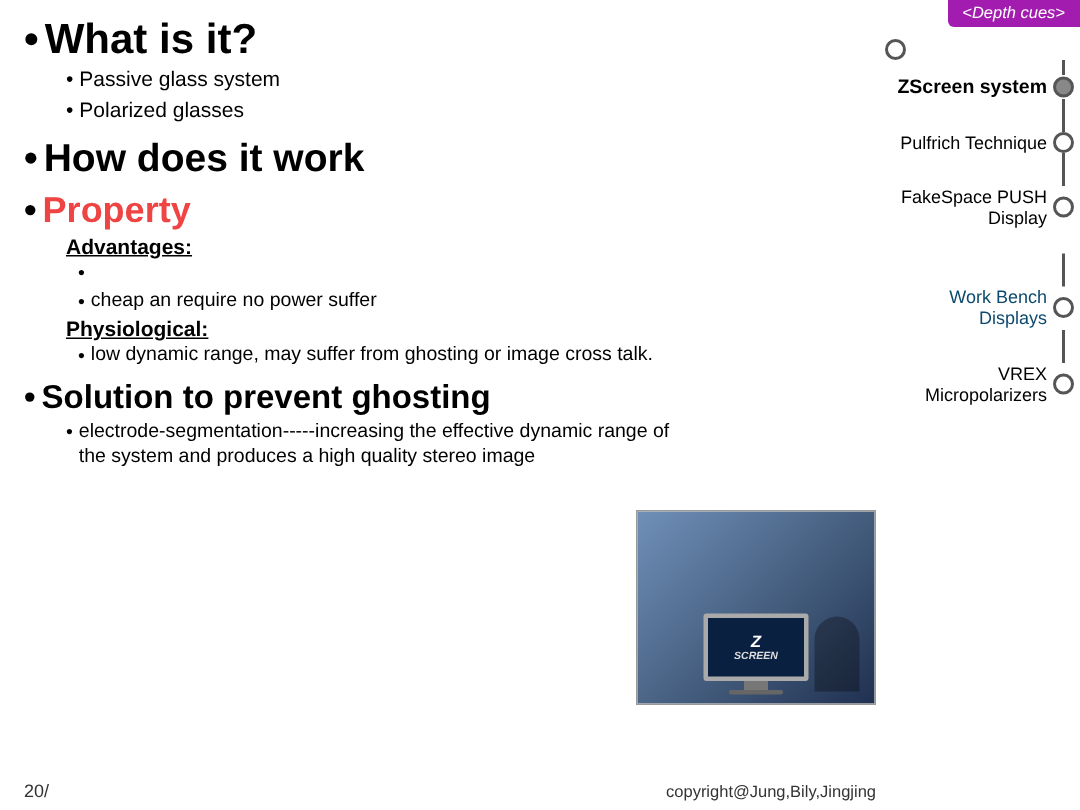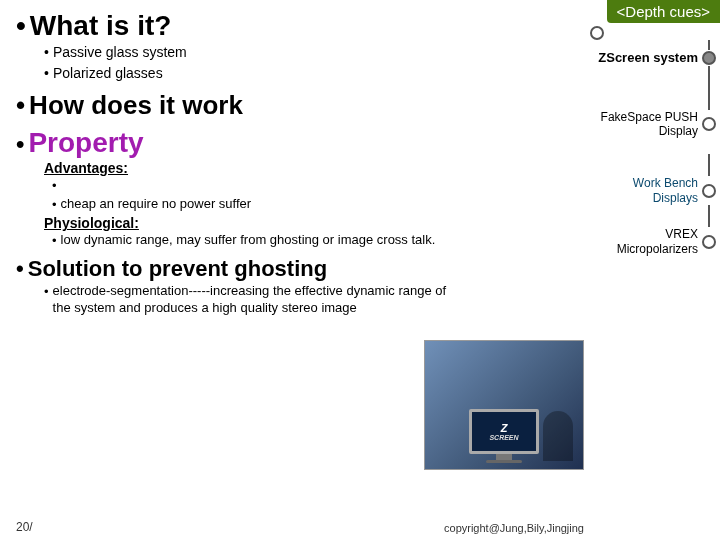--- a/index.html
+++ b/index.html
@@ -8,41 +8,47 @@
       height: 540px;
       background: #fff;
       font-family: Arial, sans-serif;
       overflow: hidden;
       position: relative;
     }
   </style>
 </head>
 <body>
 
-<div style="position:absolute;right:0;top:0;background:#4d7c0f;color:#fff;font-size:15px;padding:3px 10px;border-radius:0 0 0 4px;z-index:10;">
+<div style="position:absolute;right:0;top:0;background:#a21caf;color:#fff;font-size:11px;padding:3px 10px;border-radius:0 0 0 4px;z-index:10;font-style:italic;">
   <span>&lt;Depth cues&gt;</span>
 </div>
 
 <div style="position:absolute;right:0;top:22px;width:130px;height:518px;display:flex;flex-direction:column;align-items:flex-end;padding-right:4px;padding-top:4px;">
 
   <div style="display:flex;flex-direction:column;align-items:flex-end;width:100%;gap:0;">
 
     <div style="display:flex;align-items:center;margin-bottom:0;width:100%;">
       <div style="width:14px;height:14px;border-radius:50%;border:2px solid #555;background:#fff;flex-shrink:0;"></div>
     </div>
     <div style="width:2px;height:10px;background:#555;margin-left:auto;margin-right:6px;"></div>
 
     <div style="display:flex;align-items:center;margin-bottom:0;width:100%;">
       <span style="font-size:13px;color:#000;font-weight:bold;text-align:right;flex:1;padding-right:4px;line-height:1.2;">
         <span>ZScreen system</span>
       </span>
       <div style="width:14px;height:14px;border-radius:50%;border:2px solid #555;background:#888;flex-shrink:0;"></div>
     </div>
     <div style="width:2px;height:22px;background:#555;margin-left:auto;margin-right:6px;"></div>
 
+    <div style="display:flex;align-items:center;margin-bottom:0;width:100%;">
+      <span style="font-size:12px;color:#000;text-align:right;flex:1;padding-right:4px;line-height:1.2;">
+        <span>Pulfrich Technique</span>
+      </span>
+      <div style="width:14px;height:14px;border-radius:50%;border:2px solid #555;background:#fff;flex-shrink:0;"></div>
+    </div>
     <div style="width:2px;height:22px;background:#555;margin-left:auto;margin-right:6px;"></div>
 
     <div style="display:flex;align-items:center;margin-bottom:16px;width:100%;">
       <span style="font-size:12px;color:#000;text-align:right;flex:1;padding-right:4px;line-height:1.2;">
         <span>FakeSpace PUSH Display</span>
       </span>
       <div style="width:14px;height:14px;border-radius:50%;border:2px solid #555;background:#fff;flex-shrink:0;"></div>
     </div>
     <div style="width:2px;height:22px;background:#555;margin-left:auto;margin-right:6px;"></div>
 
@@ -100,21 +106,21 @@
   <div style="margin-bottom:6px;">
     <div style="display:flex;align-items:baseline;gap:4px;">
       <span style="font-size:26px;font-weight:bold;color:#000;">•</span>
       <span style="font-size:26px;font-weight:bold;color:#000;">How does it work</span>
     </div>
   </div>
 
   <div style="margin-bottom:6px;">
     <div style="display:flex;align-items:baseline;gap:4px;">
       <span style="font-size:24px;font-weight:bold;color:#000;">•</span>
-      <span style="font-size:28px;font-weight:bold;color:#a21caf;">Property</span>
+      <span style="font-size:24px;font-weight:bold;color:#ef4444;">Property</span>
     </div>
     <div style="font-size:14px;font-weight:bold;text-decoration:underline;color:#000;margin-left:28px;margin-top:1px;">Advantages:</div>
     <div style="display:flex;align-items:flex-start;gap:4px;font-size:13px;color:#000;margin-left:36px;line-height:1.35;">
       <span style="flex-shrink:0;margin-top:1px;">•</span>
     </div>
     <div style="display:flex;align-items:flex-start;gap:4px;font-size:13px;color:#000;margin-left:36px;line-height:1.35;">
       <span style="flex-shrink:0;margin-top:1px;">•</span>
       <span>cheap an require no power suffer</span>
     </div>
     <div style="font-size:14px;font-weight:bold;text-decoration:underline;color:#000;margin-left:28px;margin-top:2px;">Physiological:</div>

